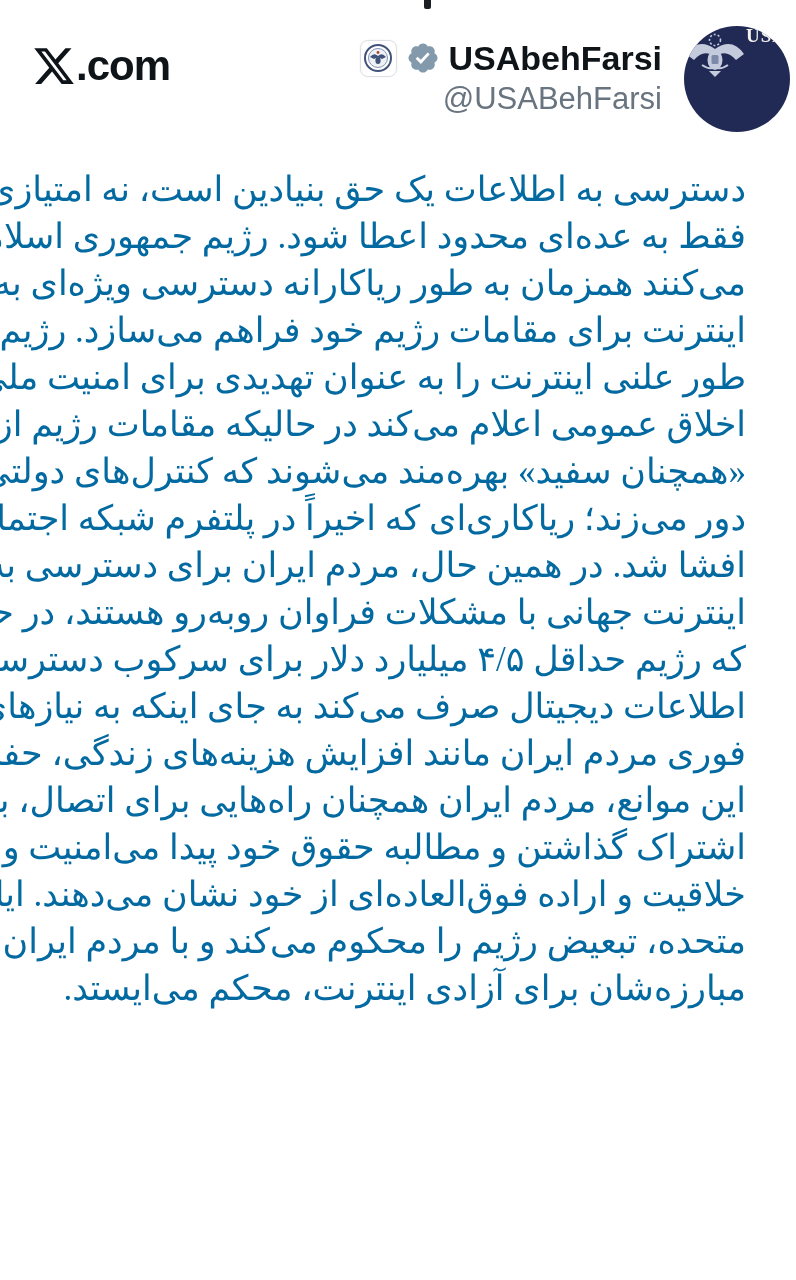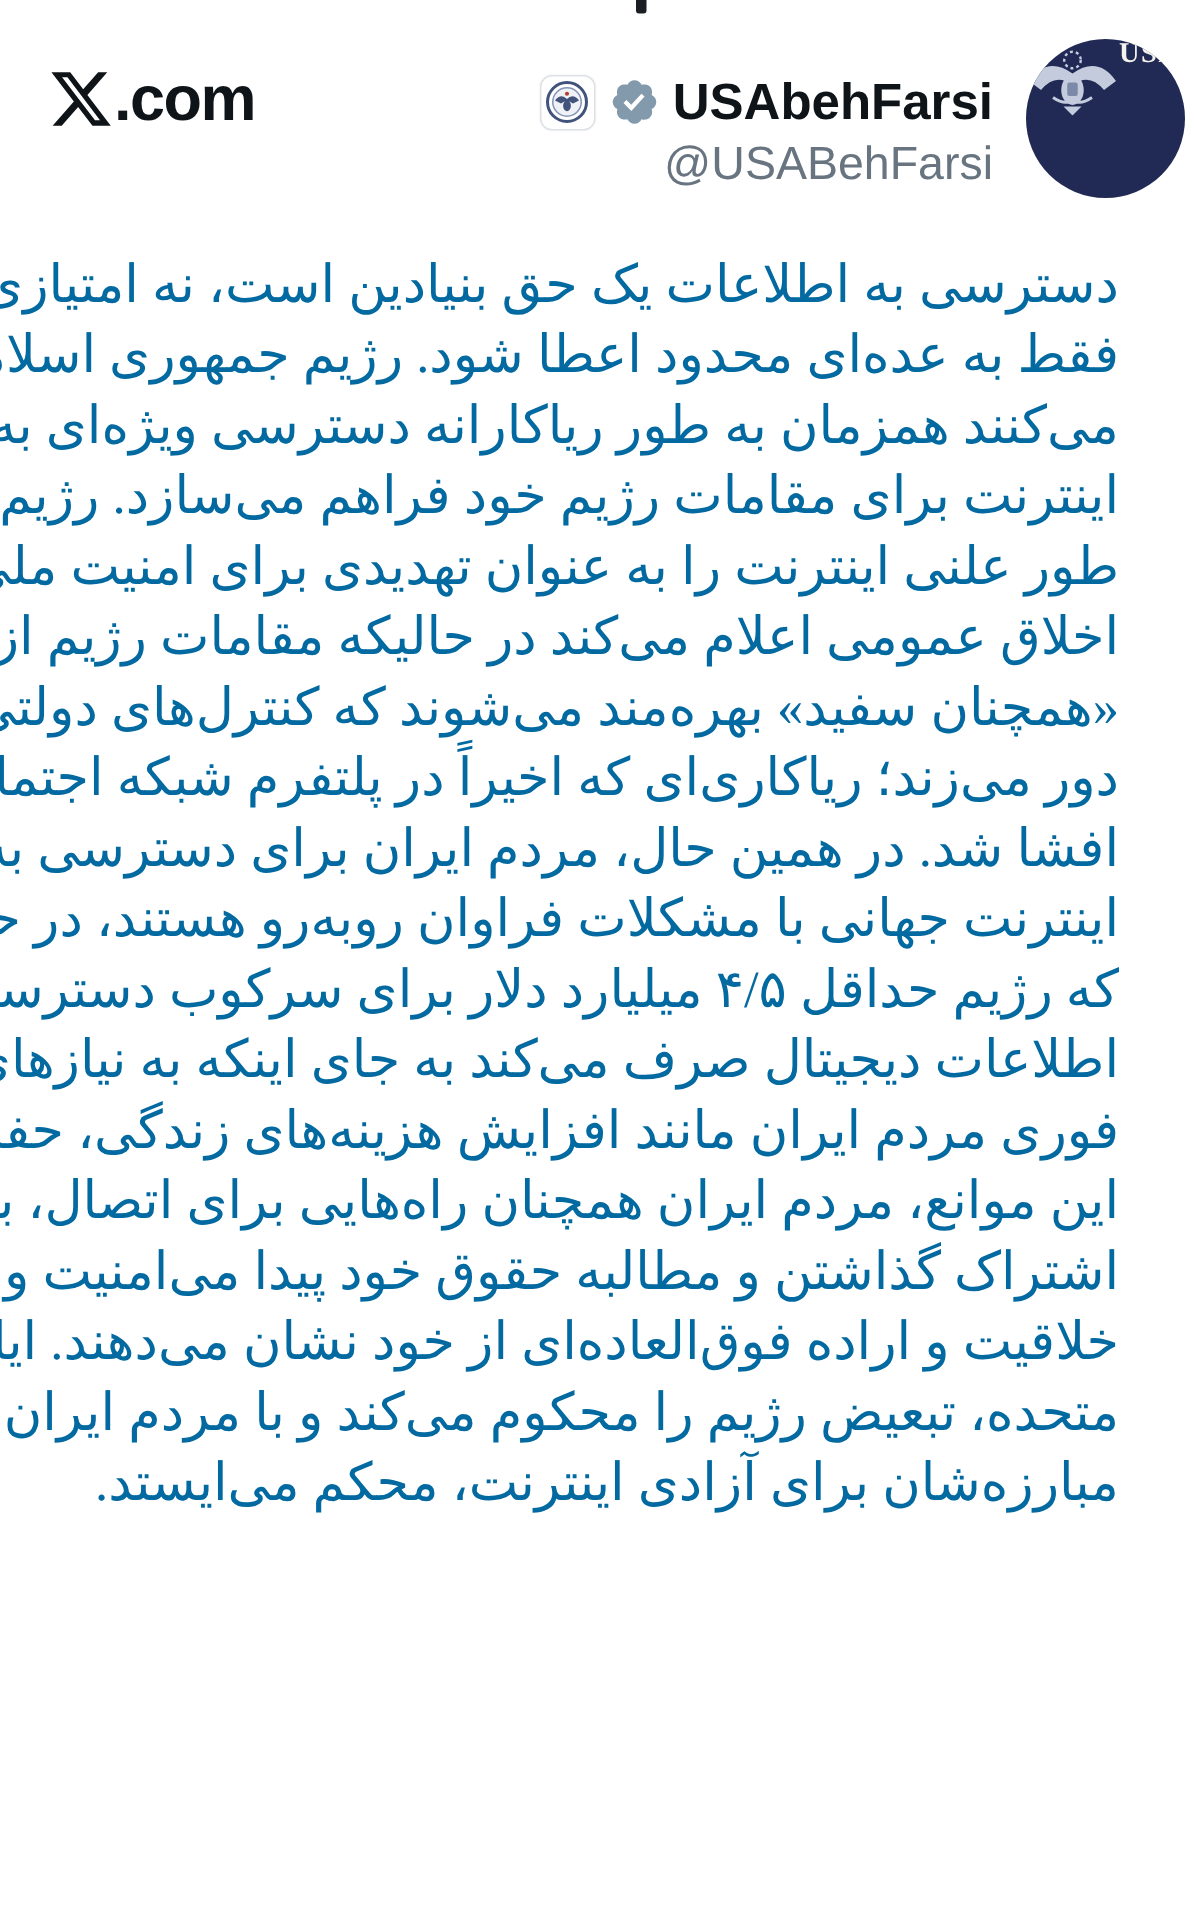--- a/index.html
+++ b/index.html
@@ -23,21 +23,21 @@
     display: flex; justify-content: space-between; align-items: flex-start;
   }
   .xcom {
     display: flex; align-items: center; margin-top: 16px;
     font-family: "Liberation Sans", sans-serif;
     font-weight: 700; font-size: 42px; letter-spacing: -1px; color: #0f1419;
     cursor: default;
   }
   .xcom svg { width: 44px; height: 44px; display: block; }
   .header-right { display: flex; align-items: flex-start; }
-  .account { text-align: right; margin-top: 22px; margin-right: 22px; direction: ltr; }
+  .account { text-align: right; margin-top: 12px; margin-right: 22px; direction: ltr; }
   .name-row {
     display: flex; align-items: center; justify-content: flex-end; gap: 9px;
     font-family: "Liberation Sans", sans-serif;
   }
   .org-seal {
     width: 37px; height: 37px; border-radius: 8px; background: #ffffff;
     border: 1px solid #dde1e6; display: flex; align-items: center; justify-content: center;
     box-shadow: 0 0 0 1px rgba(0,0,0,0.02);
   }
   .org-seal svg { width: 30px; height: 30px; display: block; }

